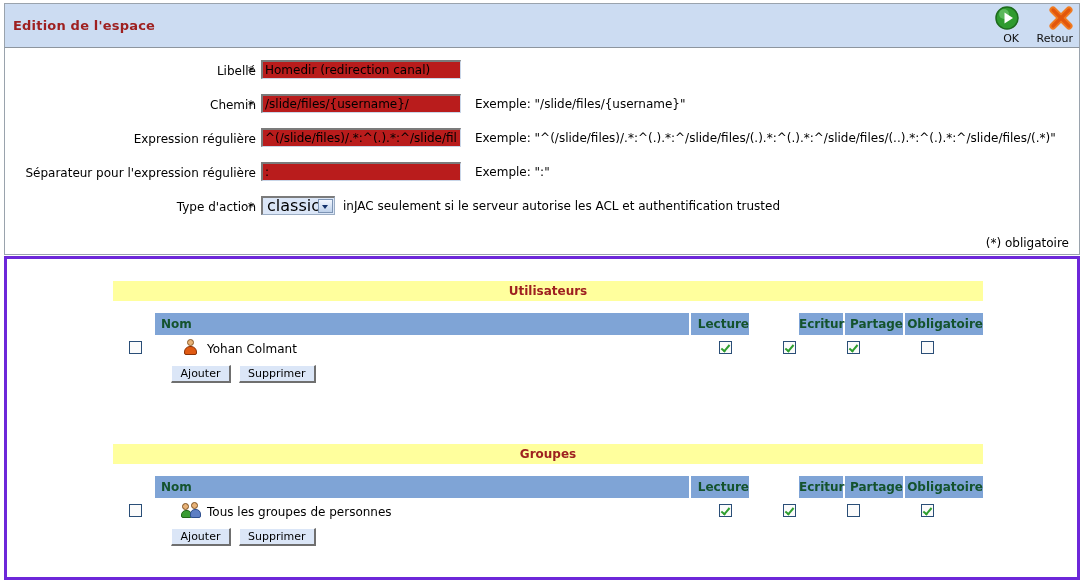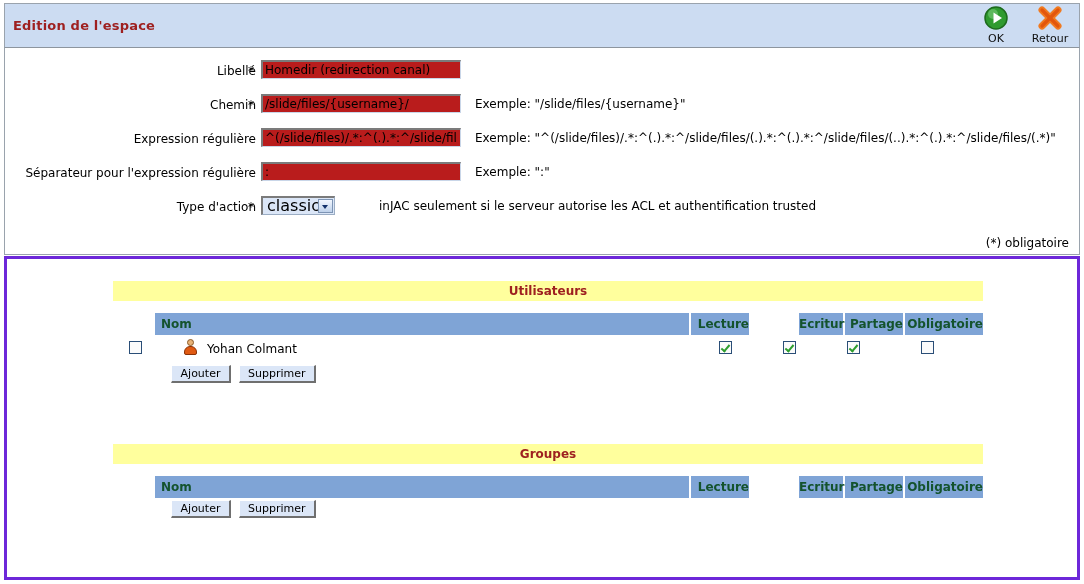--- a/index.html
+++ b/index.html
@@ -44,21 +44,21 @@
   }
   .titlebar-actions {
     position: absolute;
     right: 6px;
     top: 2px;
     display: flex;
     gap: 8px;
   }
   .tb-action {
     width: 46px;
-    text-align: center;
+    text-align: right;
     cursor: pointer;
   }
   .tb-action .glyph {
     display: block;
     height: 26px;
     line-height: 26px;
   }
   .tb-action .lbl {
     display: block;
     font-size: 11px;
@@ -410,21 +410,21 @@
       <span class="hint">Exemple: ":"</span>
     </div>
 
     <div class="form-row" style="top:148px;">
       <span class="form-label">Type d'action</span>
       <span class="req-star">*</span>
       <div class="select-wrap">
         <span class="select-val">classic</span>
         <span class="select-btn"></span>
       </div>
-      <span class="hint" style="left:338px;margin-left:36px;">inJAC seulement si le serveur autorise les ACL et authentification trusted</span>
+      <span class="hint" style="left:338px;">inJAC seulement si le serveur autorise les ACL et authentification trusted</span>
     </div>
 
     <div class="obligatoire-note">(*) obligatoire</div>
   </div>
 
   <div class="lists-panel">
 
     <div class="section" style="top:22px;">
       <div class="section-title">Utilisateurs</div>
 
@@ -467,20 +467,40 @@
       <div class="section-title">Groupes</div>
 
       <div class="table-head">
         <div class="th th-nom">Nom</div>
         <div class="th th-perm th-lecture">Lecture</div>
         <div class="th th-perm th-ecriture">Ecriture</div>
         <div class="th th-perm th-partage">Partage</div>
         <div class="th th-perm th-obligatoire">Obligatoire</div>
       </div>
 
+      <div class="table-row">
+        <input class="cb row-select-cb" type="checkbox" style="">
+        <span class="row-icon" style="left:52px;">
+          <span class="group-ico"><span class="headA"></span><span class="bodyA"></span><span class="headB"></span><span class="bodyB"></span></span>
+        </span>
+        <span class="row-name">Tous les groupes de personnes</span>
+
+        <span class="perm-cell" style="left:589px;">
+          <input class="cb" type="checkbox" checked="" style="">
+        </span>
+        <span class="perm-cell" style="left:653px;">
+          <input class="cb" type="checkbox" checked="" style="">
+        </span>
+        <span class="perm-cell" style="left:717px;">
+          <input class="cb" type="checkbox" style="">
+        </span>
+        <span class="perm-cell" style="left:791px;">
+          <input class="cb" type="checkbox" checked="" style="">
+        </span>
+      </div>
 
       <div class="row-buttons">
         <button class="btn">Ajouter</button>
         <button class="btn">Supprimer</button>
       </div>
     </div>
 
   </div>
 </div>
 

